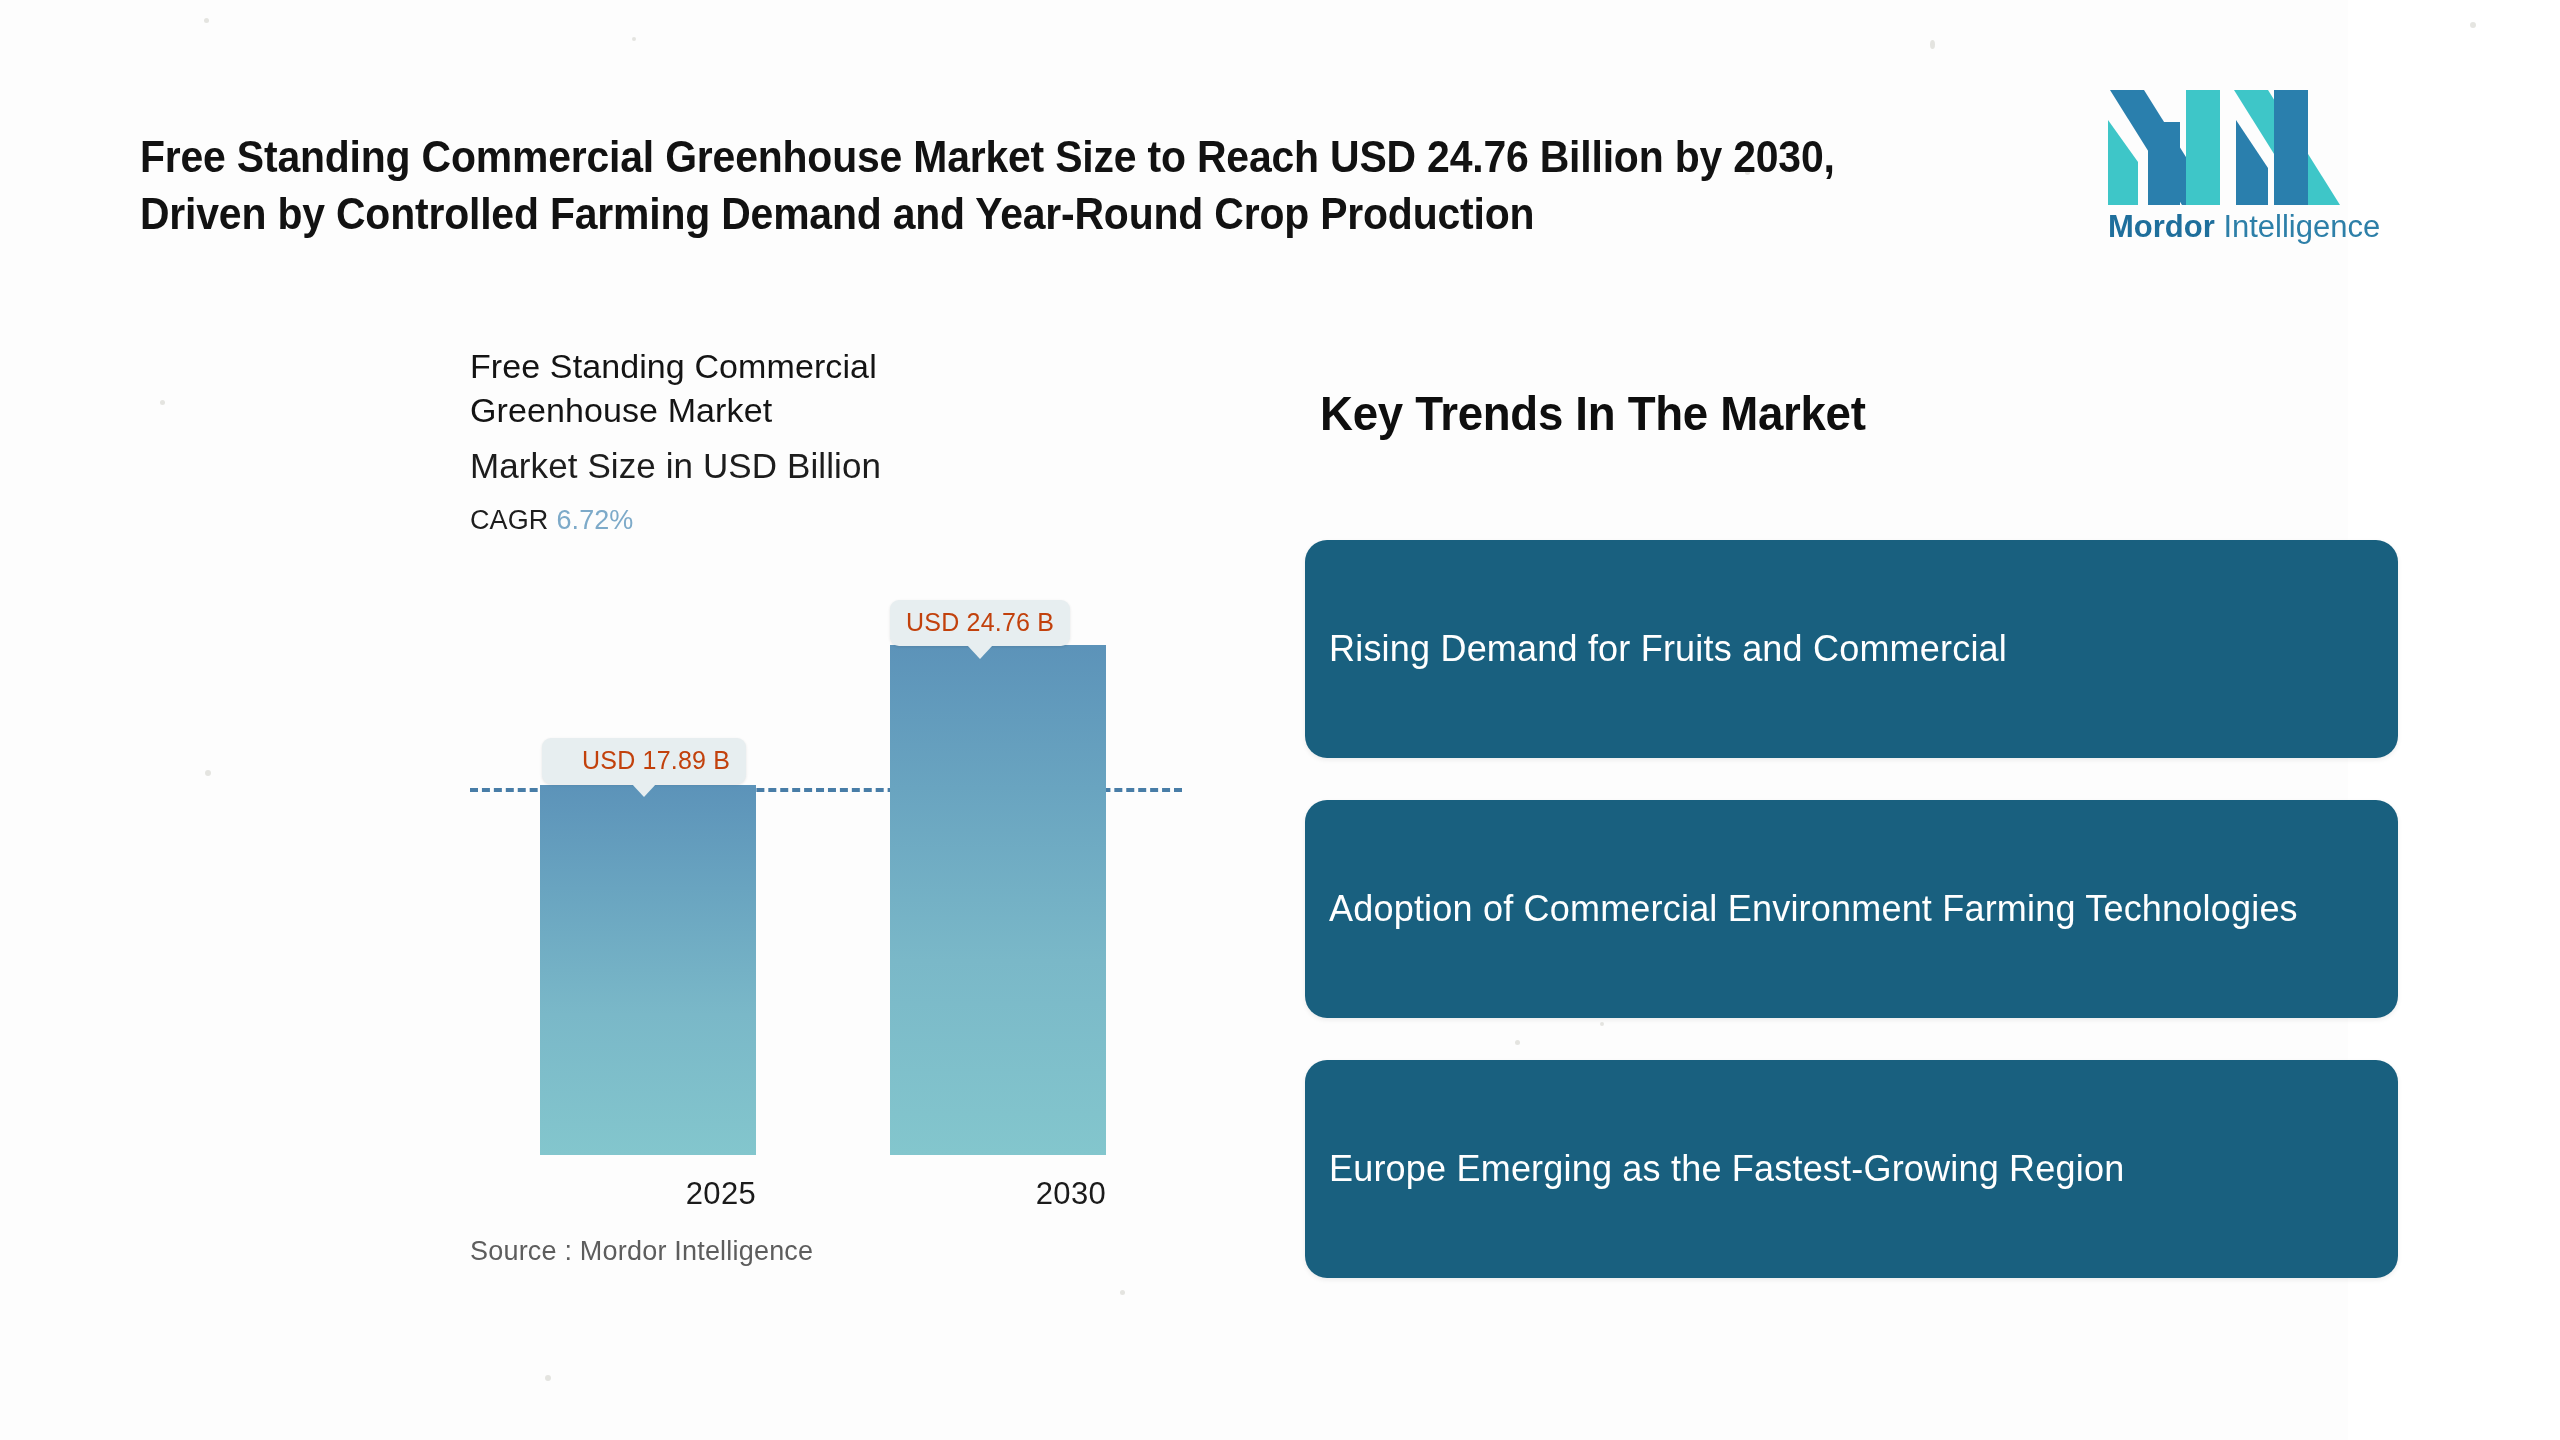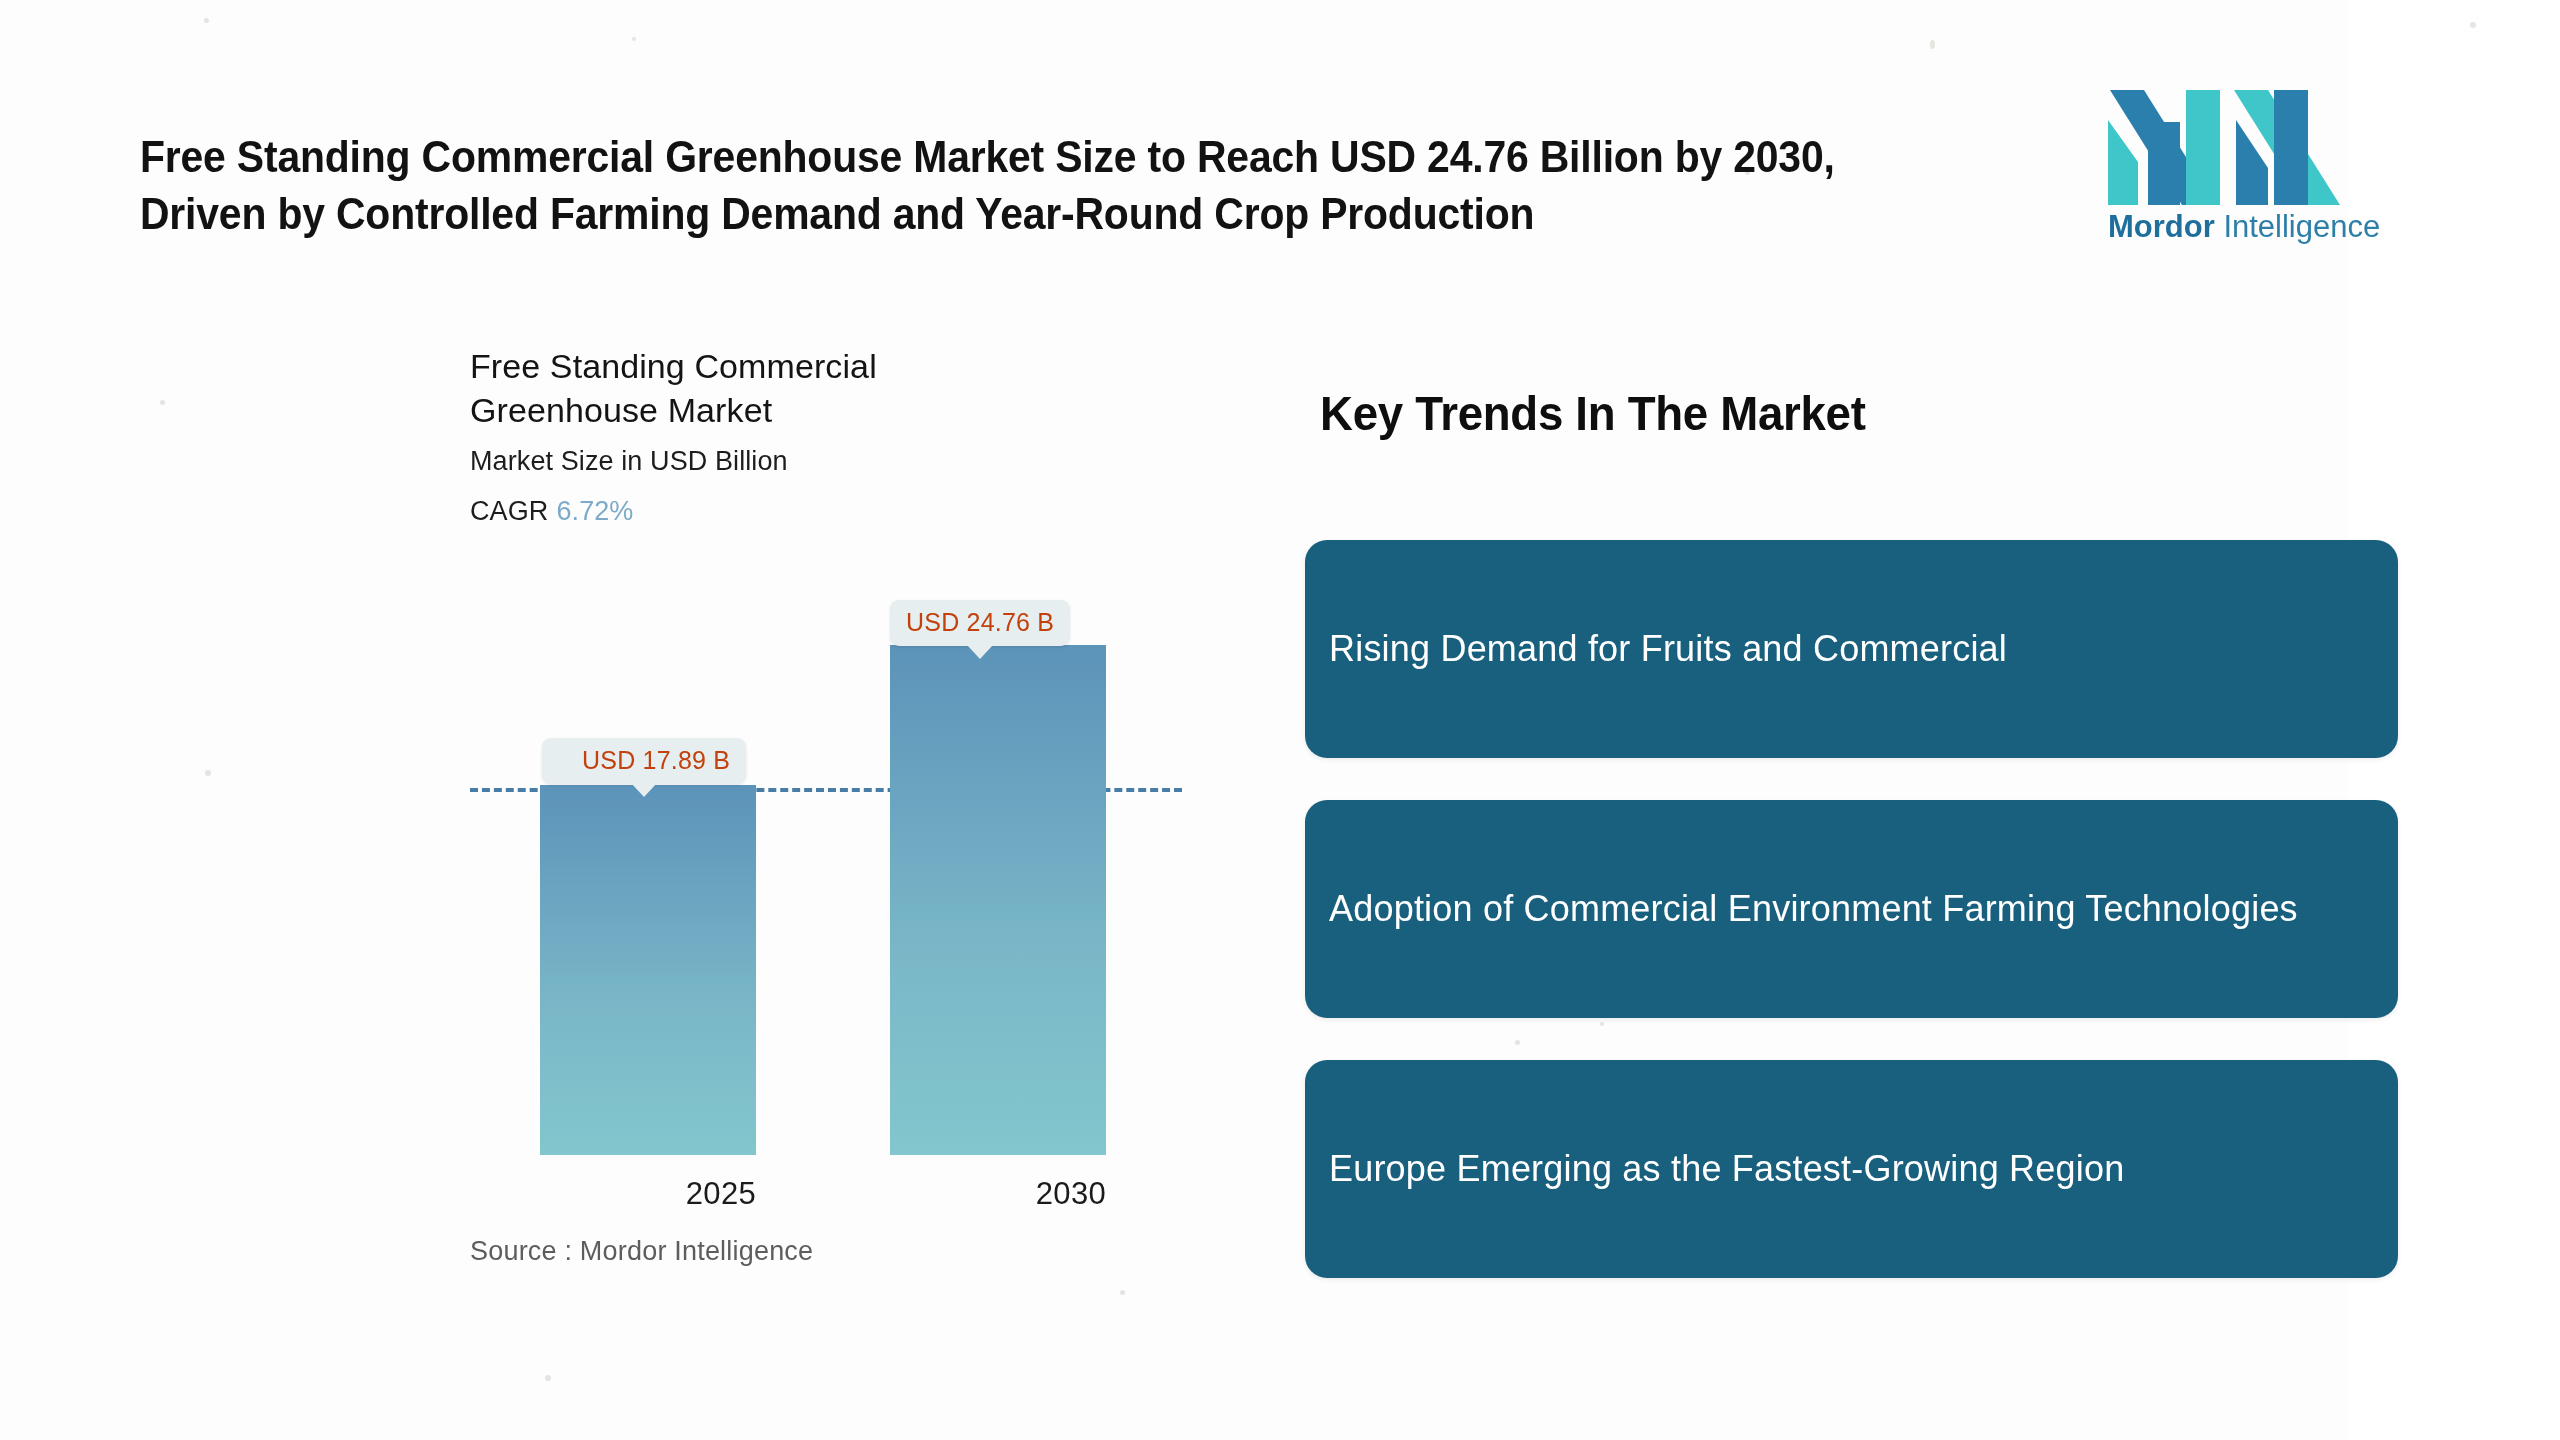--- a/index.html
+++ b/index.html
@@ -29,21 +29,21 @@
   .brand-word { margin-top:6px; font-size:31px; line-height:1; white-space:nowrap; }
   .brand-word .b1 { color:#1f6f9c; font-weight:700; }
   .brand-word .b2 { color:#2d7fa8; font-weight:400; }
 
   
   .chart-panel { position:absolute; left:470px; top:345px; width:730px; }
   .ch-title {
     font-size:34px; font-weight:400; line-height:1.28; color:#141414;
     width:500px; letter-spacing:.1px;
   }
-  .ch-sub { margin-top:14px; font-size:27px; color:#1d1d1d; letter-spacing:.1px; }
+  .ch-sub { margin-top:14px; font-size:35px; color:#1d1d1d; letter-spacing:.1px; }
   .ch-cagr { margin-top:19px; font-size:27px; color:#1d1d1d; letter-spacing:.1px; }
   .ch-cagr .val { color:#7daac9; margin-left:8px; }
 
   
   .plot { position:absolute; left:470px; top:620px; width:730px; height:600px; }
   .baseline {
     position:absolute; left:0; top:168px; width:712px; height:0;
     border-top:4px dashed #3f77a3; opacity:.95;
   }
   .bar {

